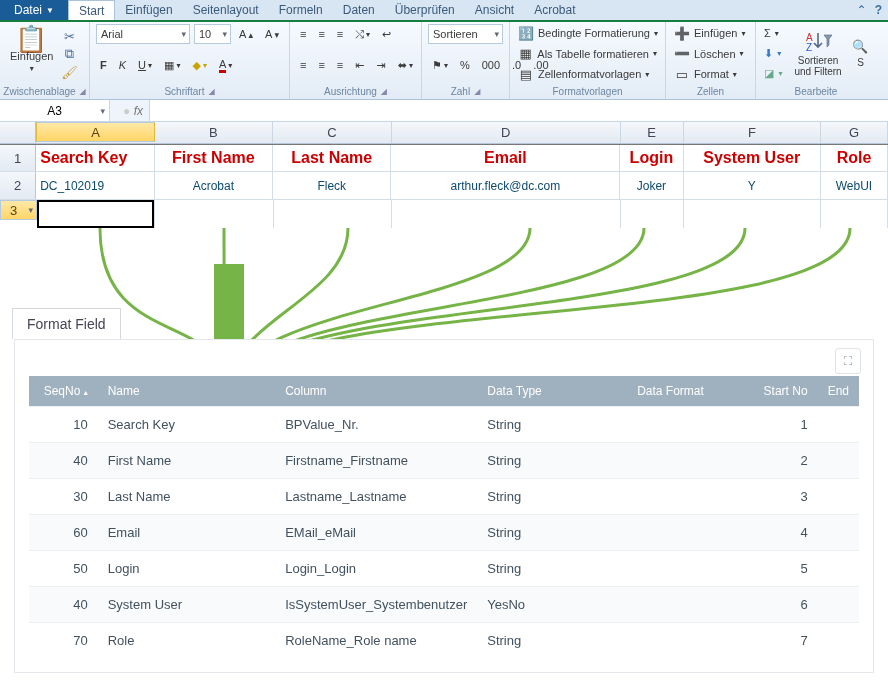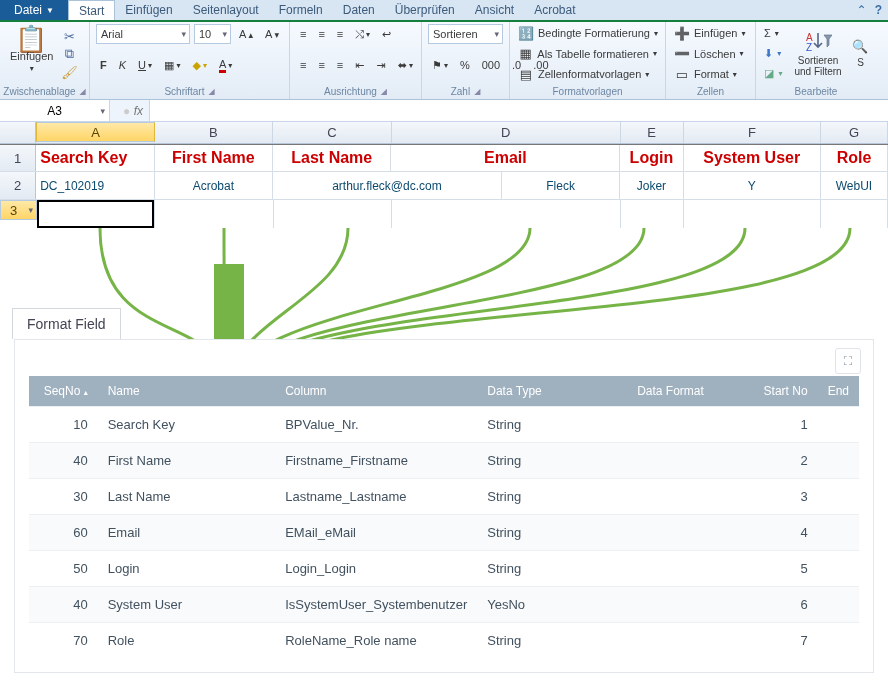--- a/index.html
+++ b/index.html
@@ -281,22 +281,22 @@
     <div class="cell hcell cD">Email</div>
     <div class="cell hcell cE">Login</div>
     <div class="cell hcell cF">System User</div>
     <div class="cell hcell cG">Role</div>
   </div>
 
   <div class="gridrow">
     <div class="rh">2</div>
     <div class="cell dcell cA" style="justify-content:flex-start;">DC_102019</div>
     <div class="cell dcell cB">Acrobat</div>
+    <div class="cell dcell cC">Fleck</div>
     <div class="cell dcell cD">arthur.fleck@dc.com</div>
-    <div class="cell dcell cC">Fleck</div>
     <div class="cell dcell cE">Joker</div>
     <div class="cell dcell cF">Y</div>
     <div class="cell dcell cG">WebUI</div>
   </div>
 
   <div class="gridrow" style="border-bottom:none;">
     <div class="rh sel">3</div>
     <div class="cell cA active"></div>
     <div class="cell cB"></div>
     <div class="cell cC"></div>

